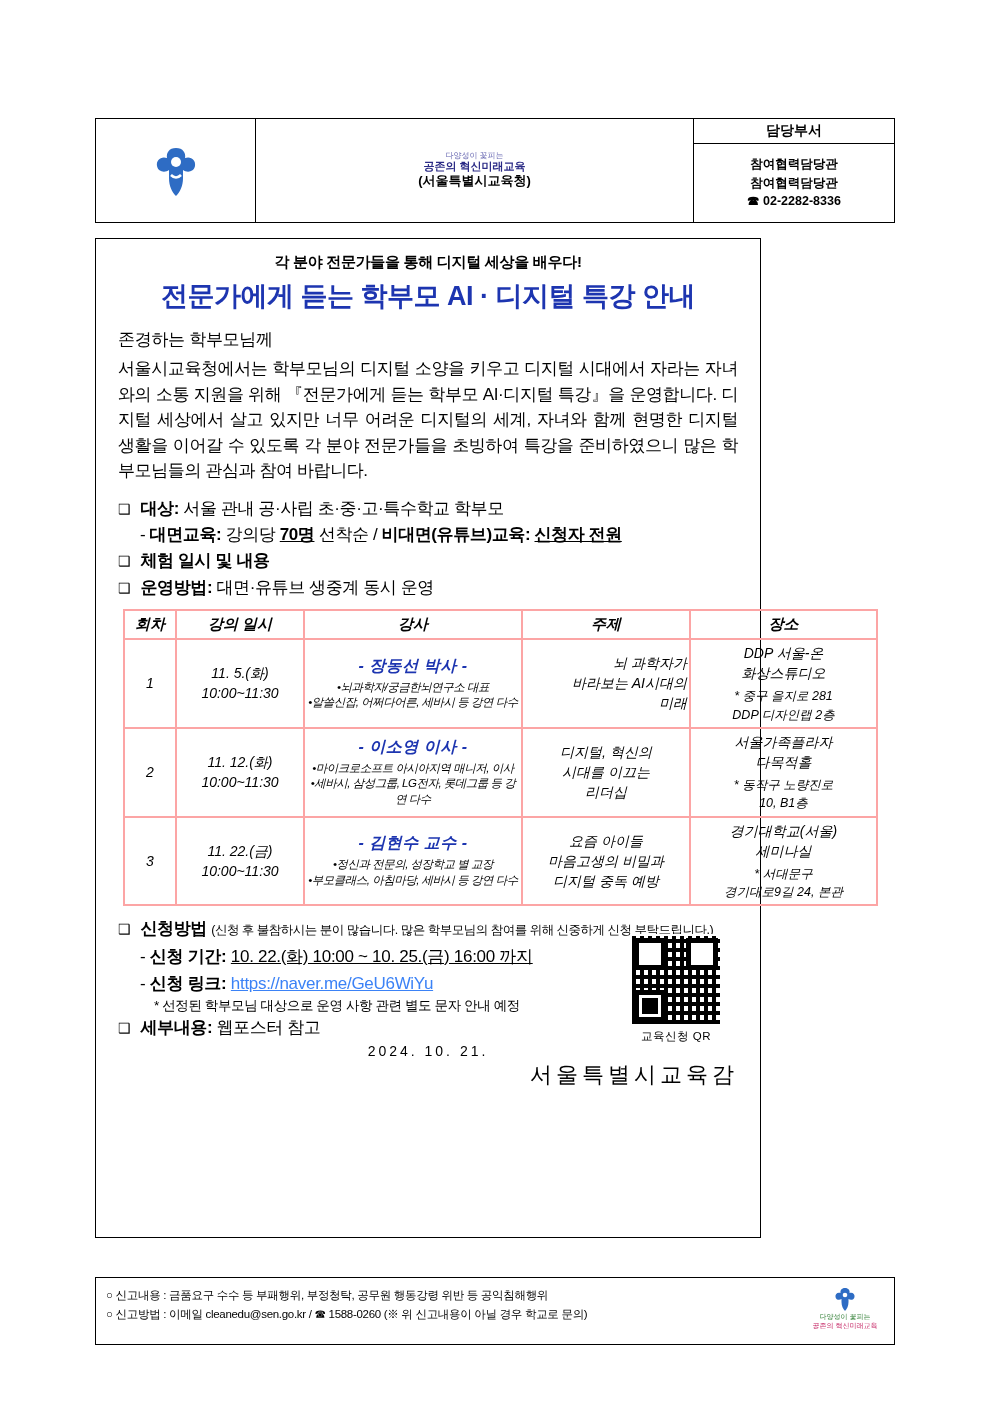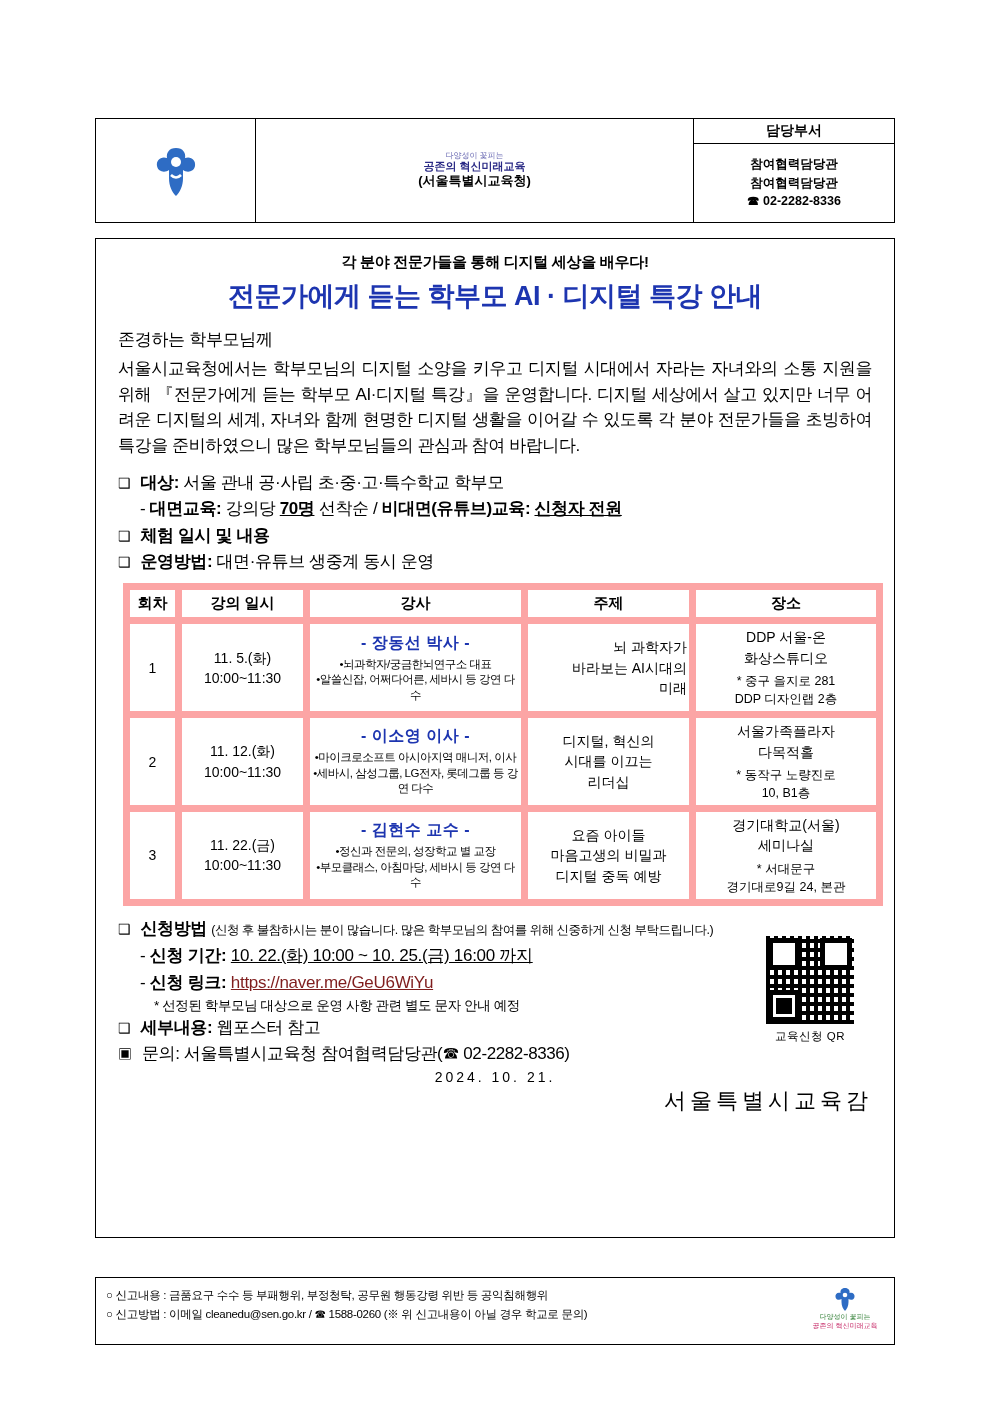--- a/index.html
+++ b/index.html
@@ -108,21 +108,21 @@
     font-size: 12.5px;
     line-height: 1.5;
     font-weight: bold;
   }
 
   
   .mainbox {
     position: absolute;
     left: 95px;
     top: 238px;
-    width: 800px;
+    width: 666px;
     height: 1000px;
     border: 1.5px solid #000;
     box-sizing: border-box;
     padding: 14px 22px 10px 22px;
   }
   .lead-small {
     text-align: center;
     font-size: 15px;
     font-weight: bold;
     letter-spacing: -0.3px;
@@ -161,25 +161,26 @@
   .u { text-decoration: underline; }
 
   
   table.schedule {
     border-collapse: collapse;
     width: 753px;
     margin: 8px 0 0 5px;
     table-layout: fixed;
   }
   table.schedule th, table.schedule td {
-    border: 7px solid #fca5a5;
+    border: 2px solid #fca5a5;
     text-align: center;
     vertical-align: middle;
     font-size: 14px;
     padding: 3px 2px;
+    font-style: italic;
   }
   table.schedule th {
     font-weight: bold;
     font-size: 15px;
     padding: 4px 2px;
   }
   .col-no { width: 52px; }
   .col-date { width: 128px; }
   .col-lect { width: 218px; }
   .col-topic { width: 168px; }
@@ -208,21 +209,21 @@
   .apply-note {
     font-size: 12.5px;
     letter-spacing: -0.5px;
   }
   .apply-row {
     font-size: 17px;
     line-height: 1.6;
     letter-spacing: -0.3px;
   }
   .link {
-    color: #7f1d1d;
+    color: #3b82f6;
   }
   .star-note {
     font-size: 13.5px;
     padding-left: 36px;
     letter-spacing: -0.4px;
   }
 
   
   .qr-wrap {
     position: absolute;
@@ -506,25 +507,20 @@
       </div>
 
       <div class="star-note">* 선정된 학부모님 대상으로 운영 사항 관련 별도 문자 안내 예정</div>
 
       <div class="brow">
         <span class="sq">❑</span>
         <span class="b-label">세부내용:</span>
         <span>웹포스터 참고</span>
       </div>
 
-      <div class="brow">
-        <span class="sq">▣</span>
-        <span>문의:</span>
-        <span>서울특별시교육청 참여협력담당관(☎ 02-2282-8336)</span>
-      </div>
 
       <div class="date-line">2024. 10. 21.</div>
       <div class="signer">서울특별시교육감</div>
     </div>
   </div>
 
   <div class="footer">
     <div class="footer-line">○ 신고내용 : 금품요구 수수 등 부패행위, 부정청탁, 공무원 행동강령 위반 등 공익침해행위</div>
     <div class="footer-line">○ 신고방법 : 이메일 cleanedu@sen.go.kr / ☎ 1588-0260 (※ 위 신고내용이 아닐 경우 학교로 문의)</div>
     <div class="footer-logo">

